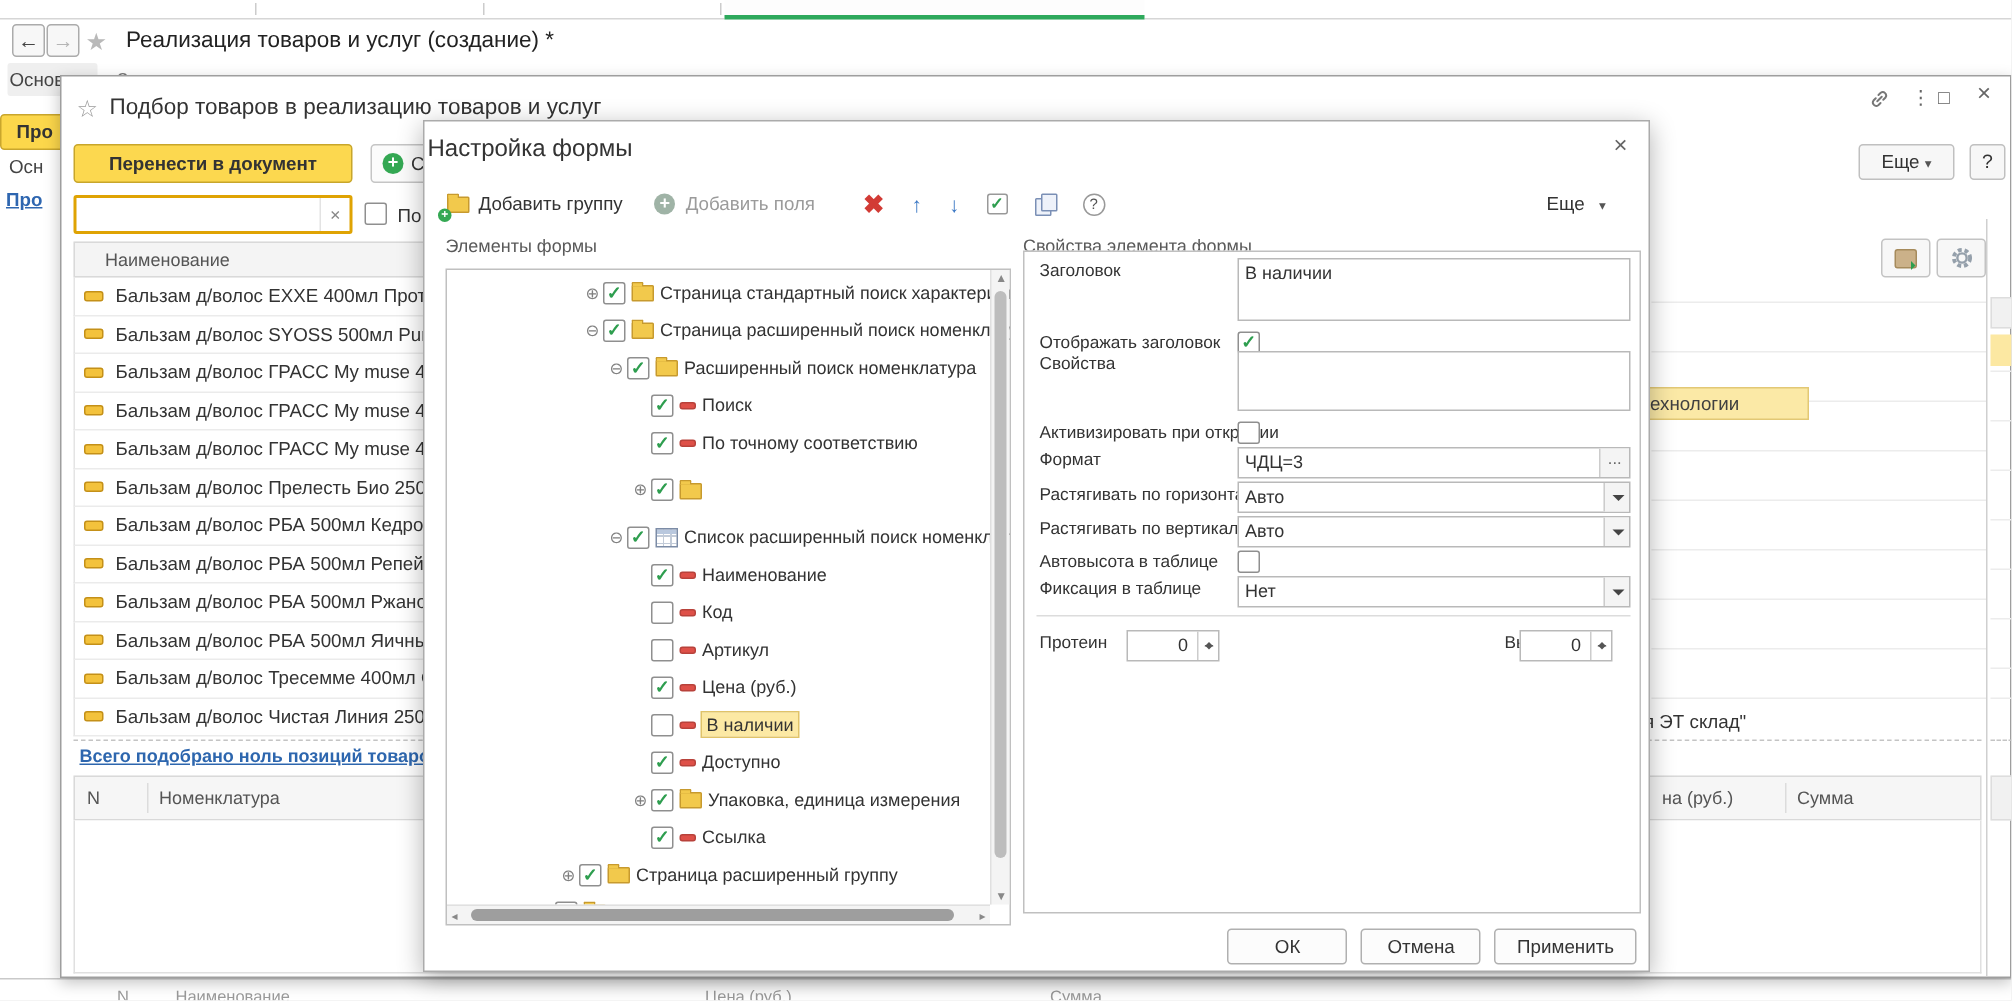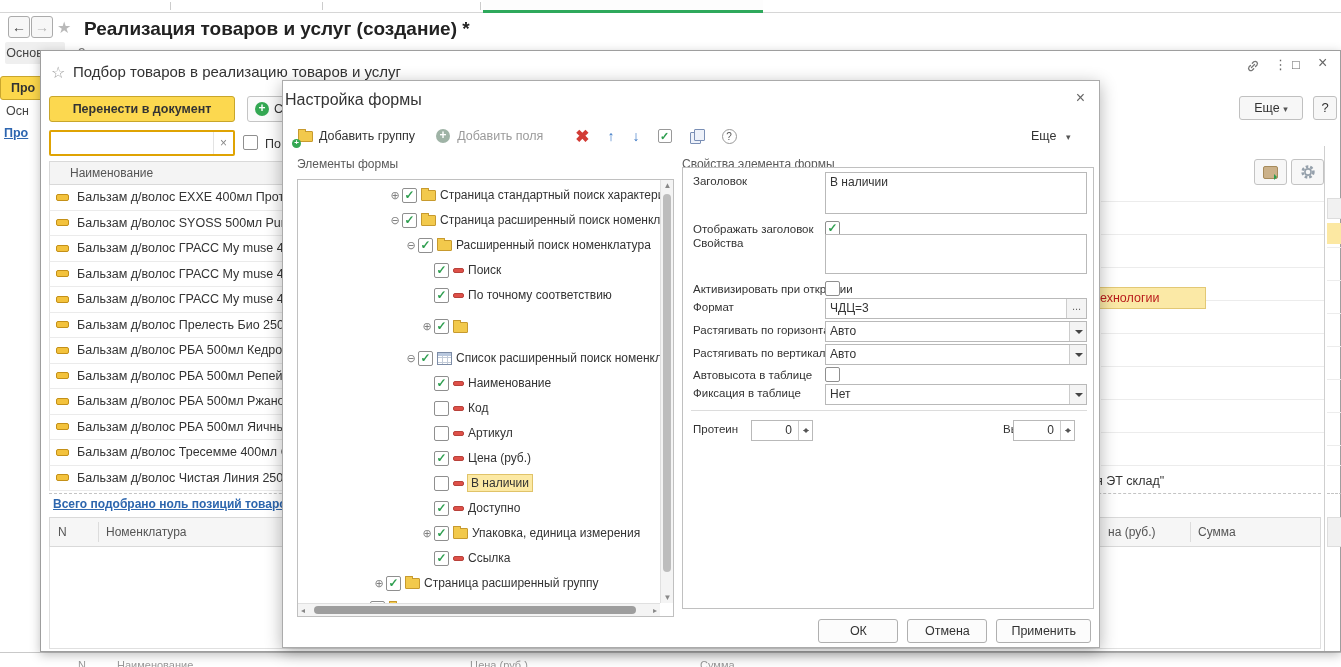--- a/index.html
+++ b/index.html
@@ -9,21 +9,21 @@
 
 
 .topbar{position:absolute;left:0;top:0;width:1341px;height:13px;background:#fff;border-bottom:1px solid #d6d6d6}
 .topbar .sep{position:absolute;top:2px;bottom:2px;width:1px;background:#ccc}
 .topbar .active-tab{position:absolute;left:483px;width:280px;top:0;height:13px;border-bottom:3px solid #2ea95c;background:#fdfdfd}
 
 
 .nav-btn{position:absolute;width:22px;height:22px;border:1px solid #ababab;border-radius:3px;background:#f7f7f7;text-align:center;line-height:20px;font-size:14px;color:#444}
 .nav-btn.dis{color:#b5b5b5}
 .main-star{position:absolute;left:57px;top:18px;font-size:16px;color:#b9b9b9}
-.main-title{position:absolute;left:84px;top:18px;font-size:19px;font-weight:bold;color:#222}
+.main-title{position:absolute;left:84px;top:18px;font-size:15px;font-weight:normal;color:#222}
 .main-tab{position:absolute;font-size:12.5px;color:#444}
 .main-tab.box{left:5px;top:42px;width:60px;height:22px;background:#efefef;border-radius:2px;text-align:center;line-height:22px}
 .main-tab.plain{left:78px;top:46px;color:#777}
 .frag-ybtn{position:absolute;left:0;top:76px;width:48px;height:24px;background:#fcd74b;border:1px solid #c9a62d;border-radius:3px;font-weight:bold;font-size:12.5px;line-height:22px;padding-left:10px;overflow:hidden;white-space:nowrap}
 .frag-osn{position:absolute;left:6px;top:104px;font-size:12.5px;color:#444}
 .frag-pro{position:absolute;left:4px;top:126px;font-size:12.5px;color:#2e66b0;text-decoration:underline;font-weight:bold}
 .bottom-strip{position:absolute;left:0;top:652px;width:1341px;height:15px;background:#fff;border-top:1px solid #c9c9c9;overflow:hidden}
 .bottom-strip span{position:absolute;top:6px;height:9px;overflow:hidden;font-size:11px;color:#9a9a9a;white-space:nowrap}
 
 
@@ -46,21 +46,21 @@
 .ic-prod{flex:0 0 13px;height:7px;background:#f3c23c;border:1px solid #c49018;border-radius:2px;margin:0 8px 0 6px}
 .prow .ptxt{font-size:12.5px;color:#333}
 .dash-line{position:absolute;border-top:1px dashed #c4c4c4;height:0}
 .sum-link{position:absolute;left:12px;top:446px;font-size:12px;font-weight:bold;color:#2d66ae;text-decoration:underline;white-space:nowrap}
 .btable-hdr{position:absolute;left:8px;top:466px;width:1272px;height:30px;background:#f6f6f6;border:1px solid #d9d9d9}
 .btable-hdr .cell{position:absolute;top:0;height:30px;line-height:28px;font-size:12px;color:#555;padding-left:8px}
 .btable-hdr .vd{position:absolute;top:4px;bottom:4px;width:1px;background:#dcdcdc}
 .btable-body{position:absolute;left:8px;top:496px;width:1272px;height:102px;border:1px solid #e0e0e0;border-top:none;background:#fff}
 .mini-btn{position:absolute;width:33px;height:26px;background:#f7f7f7;border:1px solid #c3c3c3;border-radius:3px;display:flex;align-items:center;justify-content:center}
 .bg-line{position:absolute;left:1060px;width:223px;height:1px;background:#ececec}
-.hl-cell{position:absolute;left:1048px;top:236px;width:117px;height:22px;background:#fbe9a6;border:1px solid #e2c875;font-size:12.5px;color:#b91c1c;line-height:20px;padding-left:10px;white-space:nowrap;overflow:hidden}
+.hl-cell{position:absolute;left:1048px;top:207px;width:117px;height:22px;background:#fbe9a6;border:1px solid #e2c875;font-size:12.5px;color:#404040;line-height:20px;padding-left:10px;white-space:nowrap;overflow:hidden}
 .wh-text{position:absolute;left:1055px;top:423px;font-size:12.5px;color:#333;white-space:nowrap}
 .rsliver-border{position:absolute;left:1283px;top:95px;width:1px;height:505px;background:#cfcfcf}
 .rs-band{position:absolute;left:1286px;width:15px;background:#f1f1f1;border:1px solid #ddd}
 .rs-yellow{position:absolute;left:1286px;width:15px;background:#fce8a2}
 
 
 .dialog{position:absolute;left:282px;top:80px;width:818px;height:568px;background:#fff;border:1px solid #ababab;box-shadow:0 4px 16px rgba(0,0,0,.3);z-index:5}
 .dialog .dtitle{position:absolute;left:2px;top:10px;font-size:16px;color:#333}
 .dialog .dclose{position:absolute;right:14px;top:8px;font-size:16px;color:#666}
 .dtoolbar{position:absolute;left:12px;top:43px;height:24px;display:flex;align-items:center}

